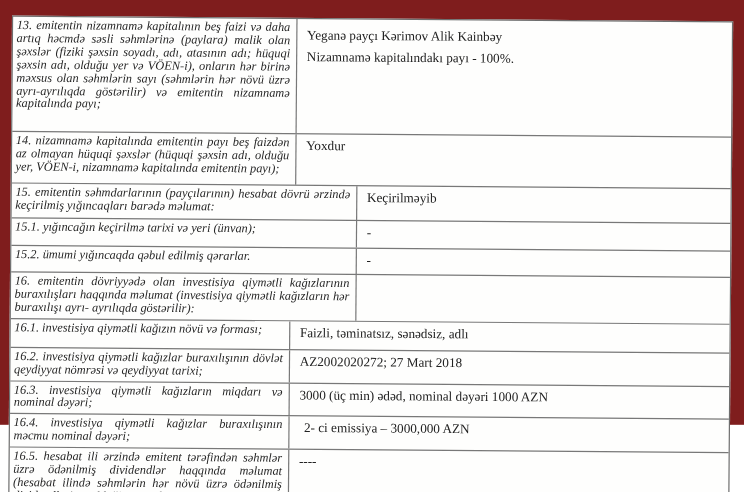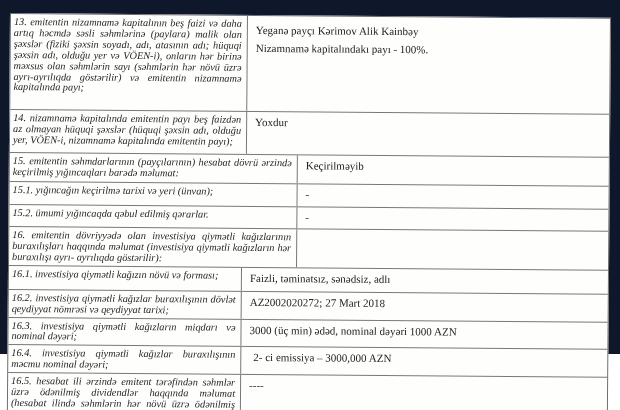--- a/index.html
+++ b/index.html
@@ -8,21 +8,21 @@
     width: 620px;
     height: 410px;
     background: #ffffff;
     overflow: hidden;
     font-family: "Liberation Serif", serif;
   }
   .page {
     position: relative;
     width: 620px;
     height: 354px;
-    background: #0f172a;
+    background: #7f1d1d;
   }
   .doc-table {
     position: absolute;
     left: 10px;
     top: 13px;
     width: 599px;
     border: 1px solid #6e6e6e;
     transform: rotate(0.45deg);
     transform-origin: 0 0;
     background: #fefefd;

